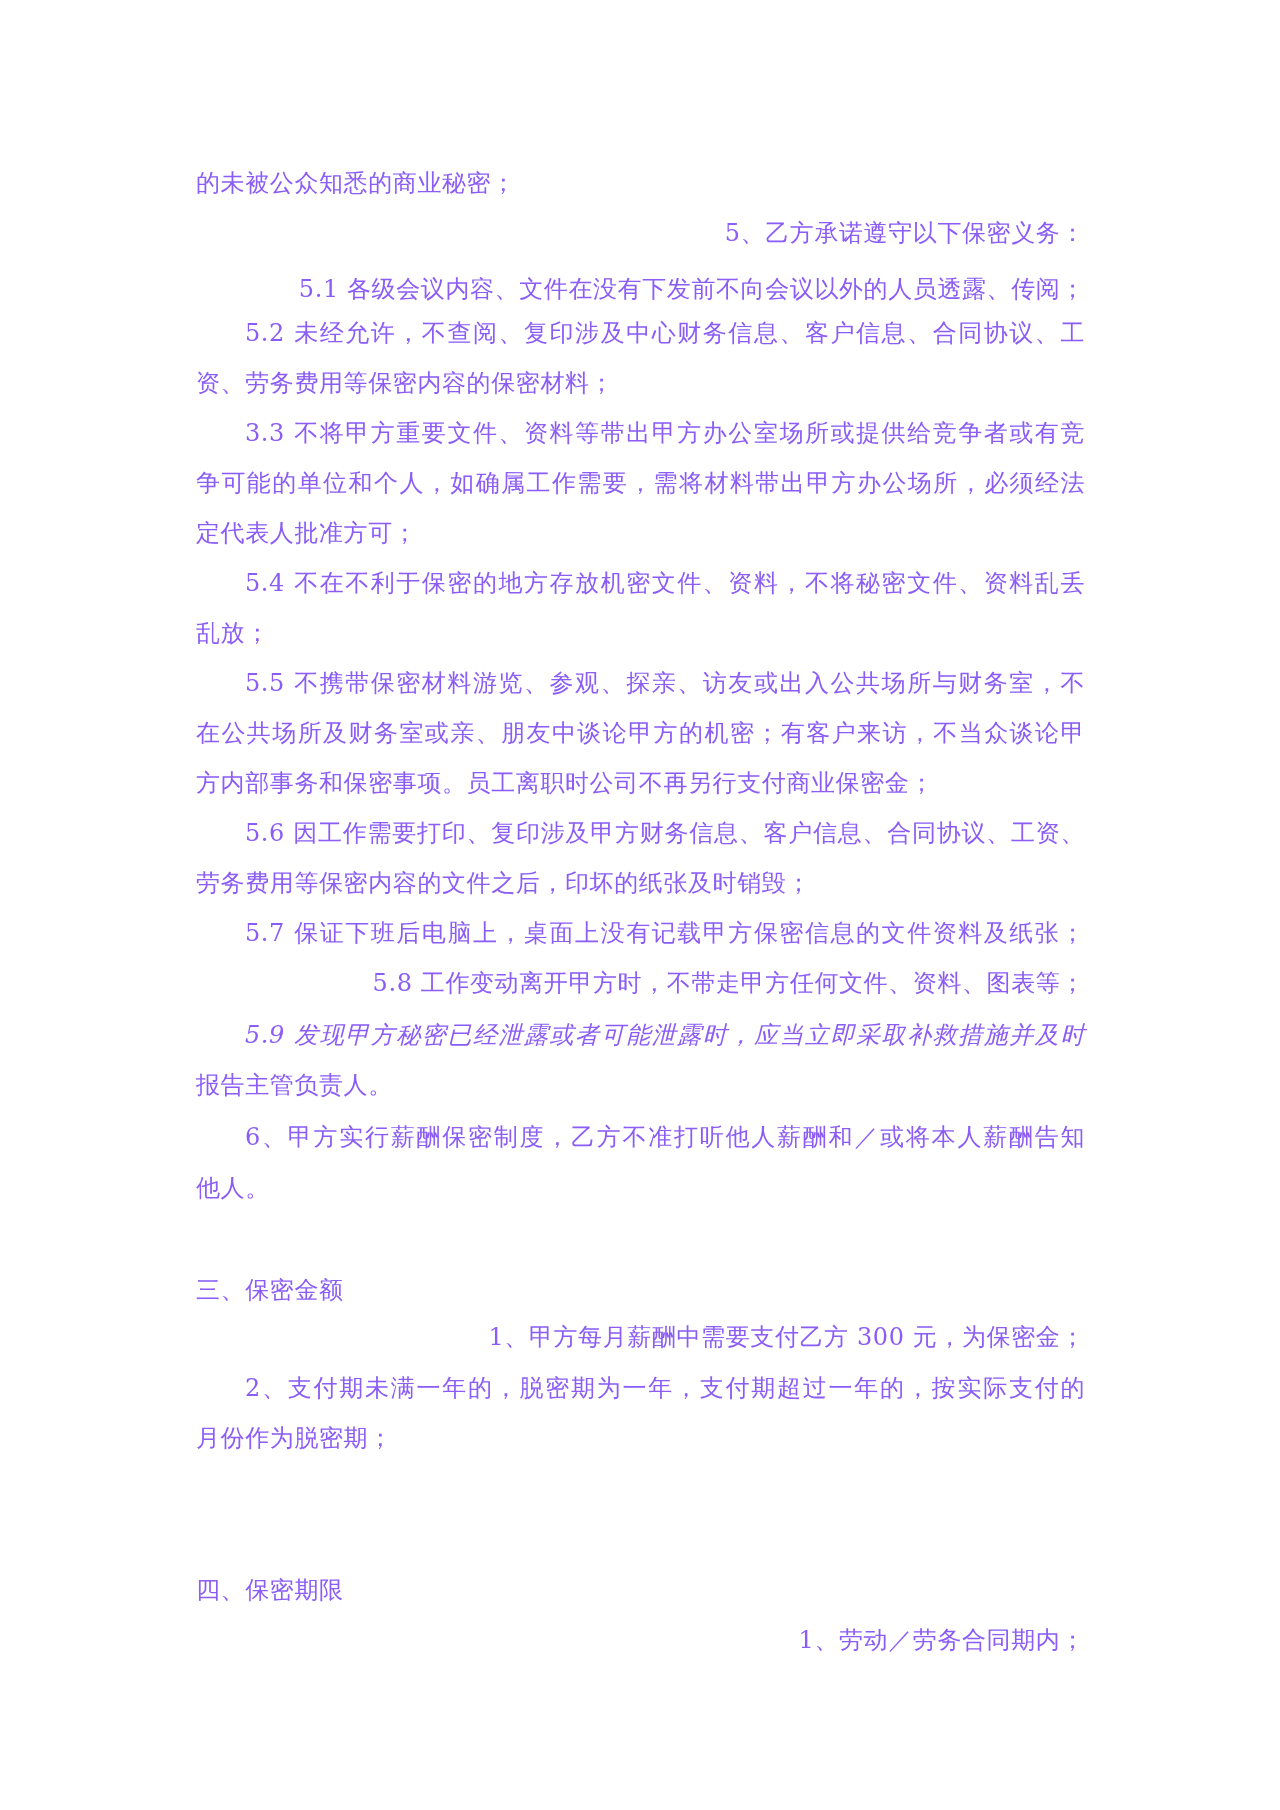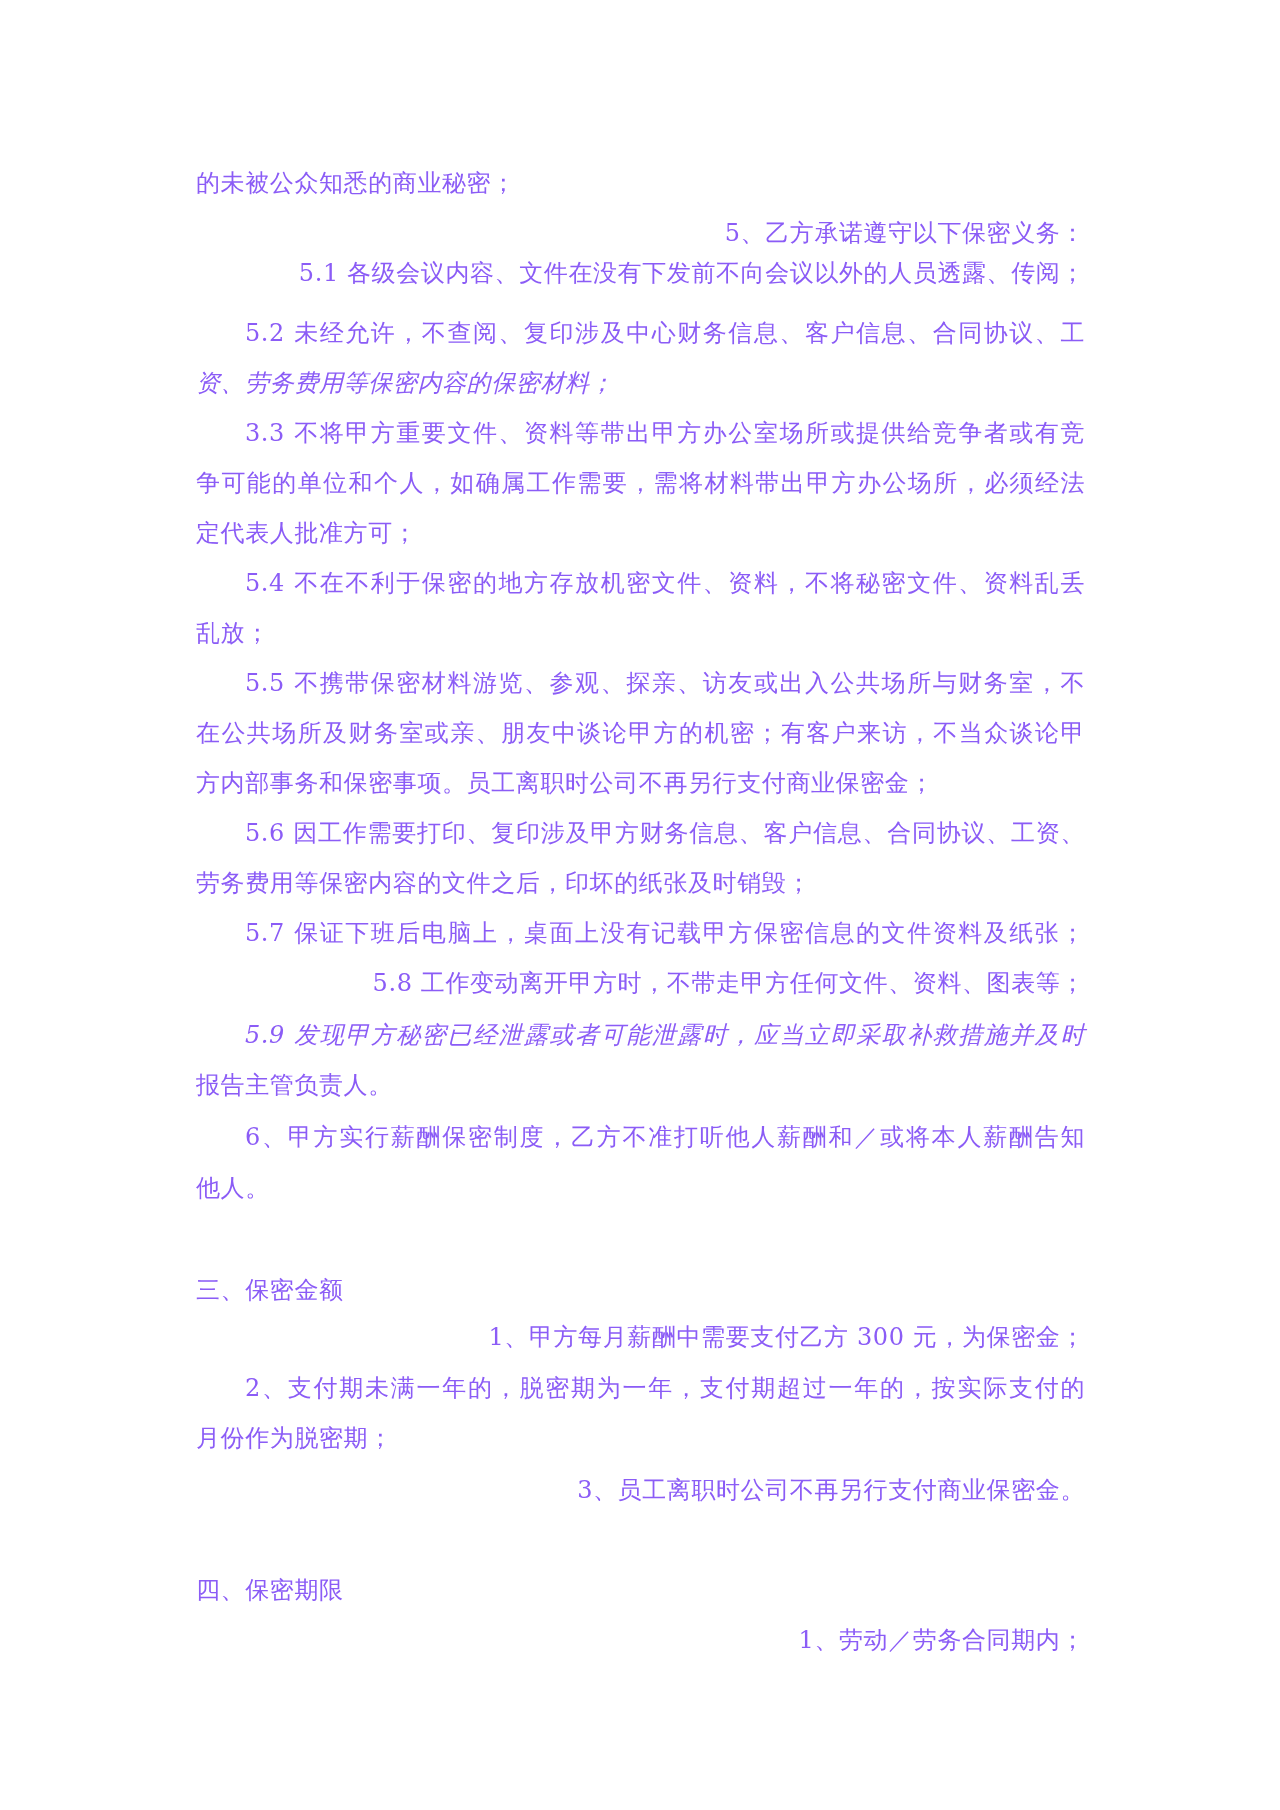--- a/index.html
+++ b/index.html
@@ -19,39 +19,38 @@
   }
   .line.justify { text-align: justify; text-align-last: justify; }
   .line.indent { left: 245px; width: 840px; text-align: right; }
 </style>
 </head>
 <body>
 
 <div class="page" id="page">
     <div class="line" style="top: 166px;">的未被公众知悉的商业秘密；</div>
     <div class="line indent" style="top: 216px;">5、乙方承诺遵守以下保密义务：</div>
-    <div class="line indent" style="top: 256px;">5.1 各级会议内容、文件在没有下发前不向会议以外的人员透露、传阅；</div>
+    <div class="line indent" style="top: 272px;">5.1 各级会议内容、文件在没有下发前不向会议以外的人员透露、传阅；</div>
     <div class="line indent justify" style="top: 316px;">5.2 未经允许，不查阅、复印涉及中心财务信息、客户信息、合同协议、工</div>
-    <div class="line" style="top: 366px; font-style: italic;">资、劳务费用等保密内容的保密材料；</div>
+    <div class="line" style="top: 366px;">资、劳务费用等保密内容的保密材料；</div>
     <div class="line indent justify" style="top: 416px;">3.3 不将甲方重要文件、资料等带出甲方办公室场所或提供给竞争者或有竞</div>
     <div class="line justify" style="top: 466px;">争可能的单位和个人，如确属工作需要，需将材料带出甲方办公场所，必须经法</div>
     <div class="line" style="top: 516px;">定代表人批准方可；</div>
     <div class="line indent justify" style="top: 566px;">5.4 不在不利于保密的地方存放机密文件、资料，不将秘密文件、资料乱丢</div>
     <div class="line" style="top: 616px;">乱放；</div>
     <div class="line indent justify" style="top: 666px;">5.5 不携带保密材料游览、参观、探亲、访友或出入公共场所与财务室，不</div>
     <div class="line justify" style="top: 716px;">在公共场所及财务室或亲、朋友中谈论甲方的机密；有客户来访，不当众谈论甲</div>
     <div class="line" style="top: 766px;">方内部事务和保密事项。员工离职时公司不再另行支付商业保密金；</div>
     <div class="line indent justify" style="top: 816px;">5.6 因工作需要打印、复印涉及甲方财务信息、客户信息、合同协议、工资、</div>
     <div class="line" style="top: 866px;">劳务费用等保密内容的文件之后，印坏的纸张及时销毁；</div>
     <div class="line indent justify" style="top: 916px;">5.7 保证下班后电脑上，桌面上没有记载甲方保密信息的文件资料及纸张；</div>
     <div class="line indent" style="top: 966px;">5.8 工作变动离开甲方时，不带走甲方任何文件、资料、图表等；</div>
     <div class="line indent justify" style="top: 1018px; font-style: italic;">5.9 发现甲方秘密已经泄露或者可能泄露时，应当立即采取补救措施并及时</div>
     <div class="line" style="top: 1068px;">报告主管负责人。</div>
     <div class="line indent justify" style="top: 1120px;">6、甲方实行薪酬保密制度，乙方不准打听他人薪酬和／或将本人薪酬告知</div>
     <div class="line" style="top: 1171px;">他人。</div>
     <div class="line" style="top: 1273px;">三、保密金额</div>
     <div class="line indent" style="top: 1320px;">1、甲方每月薪酬中需要支付乙方 300 元，为保密金；</div>
     <div class="line indent justify" style="top: 1371px;">2、支付期未满一年的，脱密期为一年，支付期超过一年的，按实际支付的</div>
     <div class="line" style="top: 1421px;">月份作为脱密期；</div>
-    <div class="line indent" style="top: 1473px;">3、员工离职时公司不再另行支付商业保密金。</div>
     <div class="line" style="top: 1573px;">四、保密期限</div>
     <div class="line indent" style="top: 1623px;">1、劳动／劳务合同期内；</div>
   </div>
 
 </body></html>

